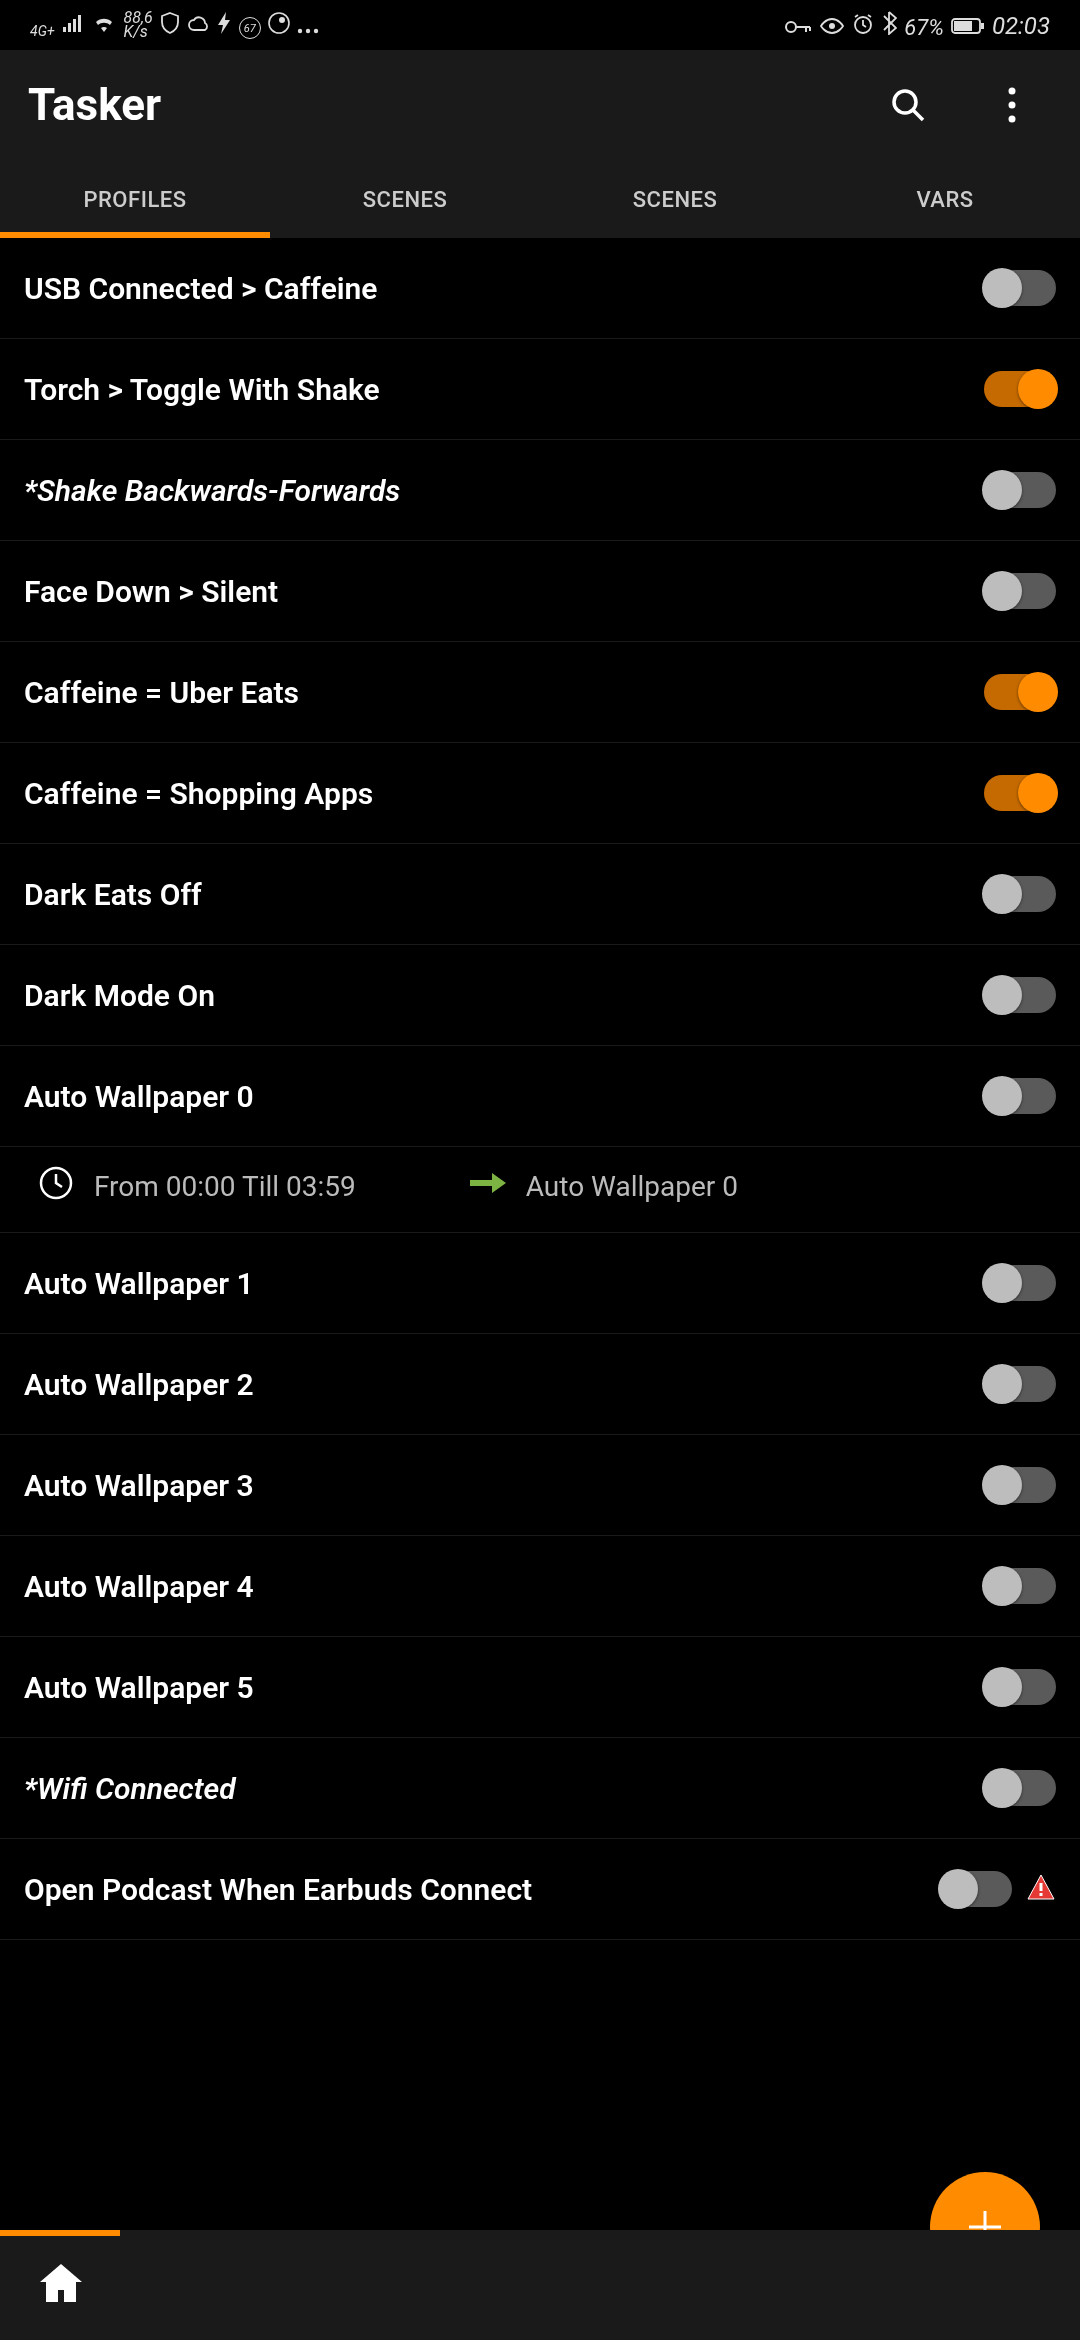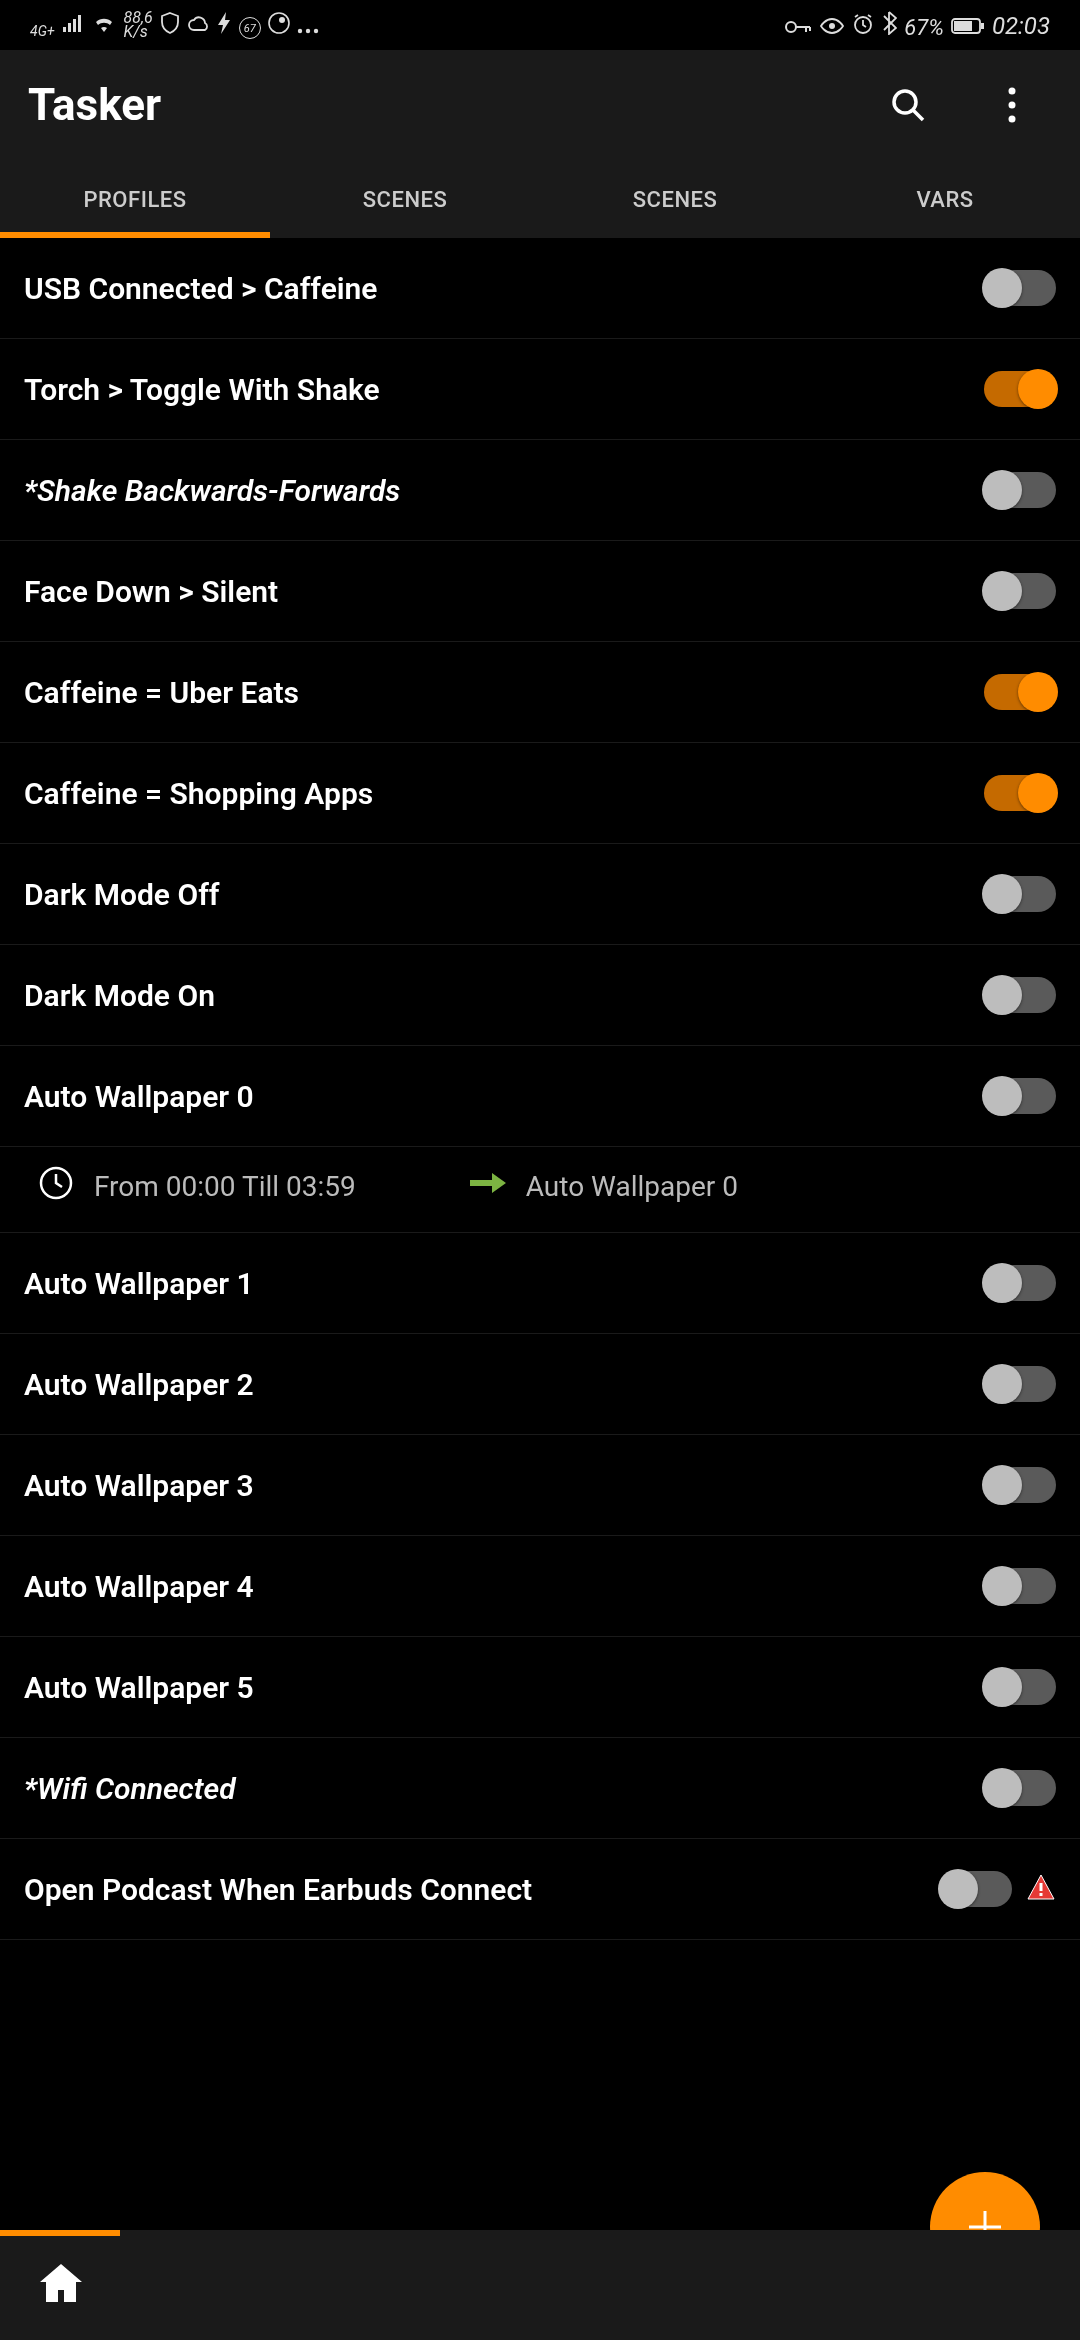--- a/index.html
+++ b/index.html
@@ -277,21 +277,21 @@
         <div class="knob"></div>
       </div>
     </div>
     <div class="row">
       <div class="row-label">Caffeine = Shopping Apps</div>
       <div class="switch on">
         <div class="knob"></div>
       </div>
     </div>
     <div class="row">
-      <div class="row-label">Dark Mode Off</div>
+      <div class="row-label">Dark Eats Off</div>
       <div class="switch">
         <div class="knob"></div>
       </div>
     </div>
     <div class="row">
       <div class="row-label">Dark Mode On</div>
       <div class="switch">
         <div class="knob"></div>
       </div>
     </div>

